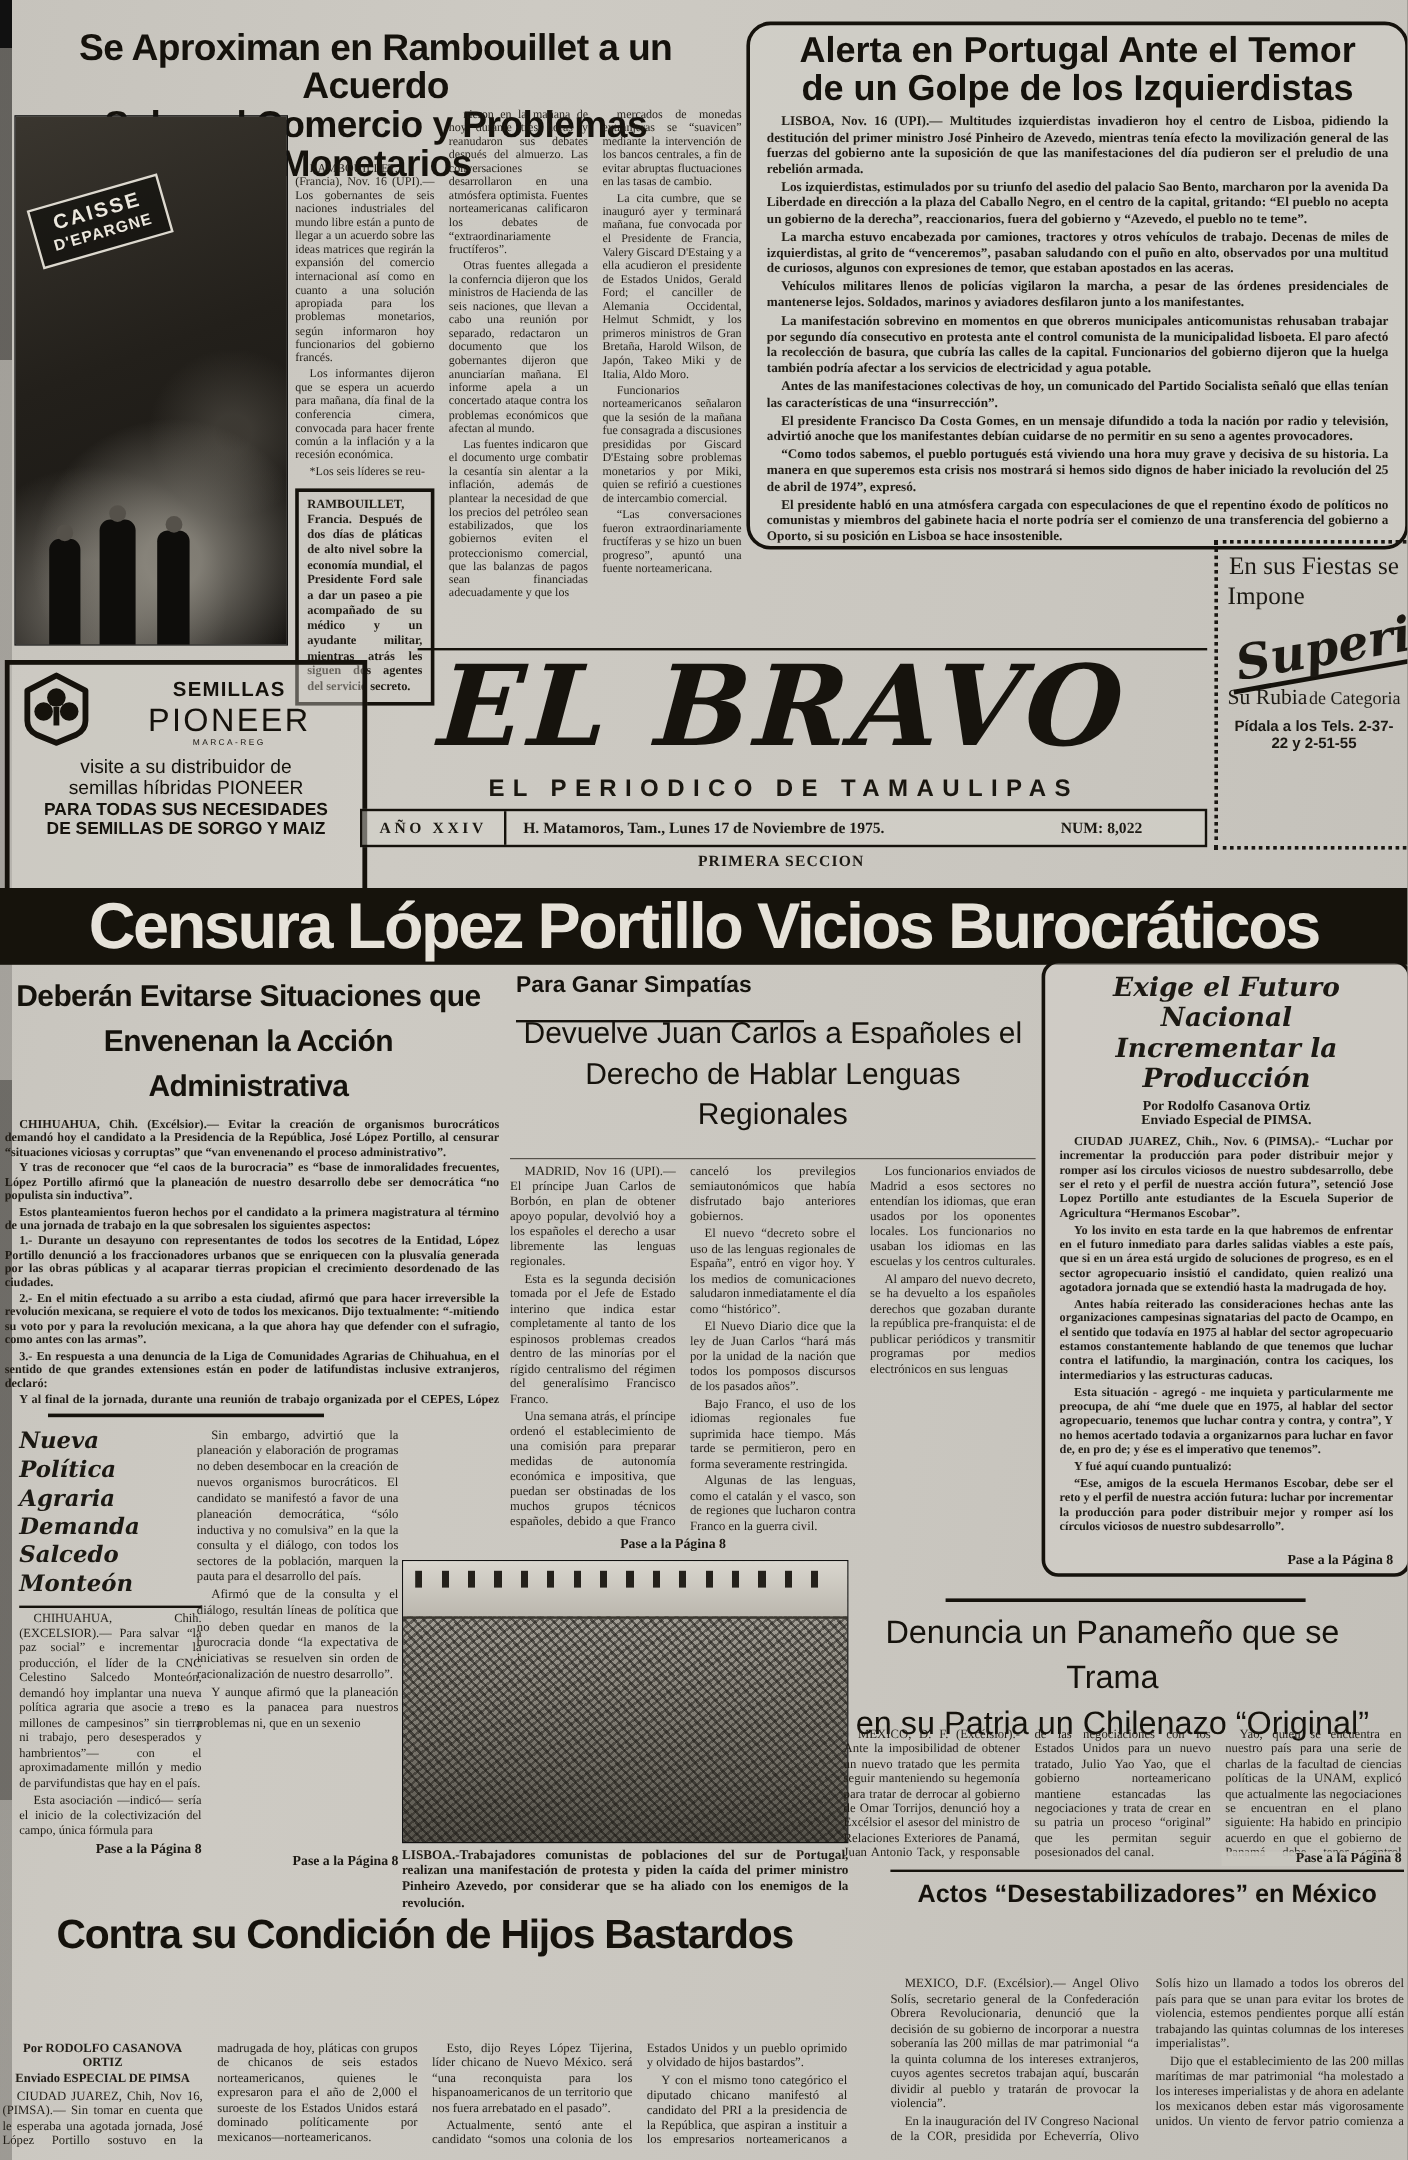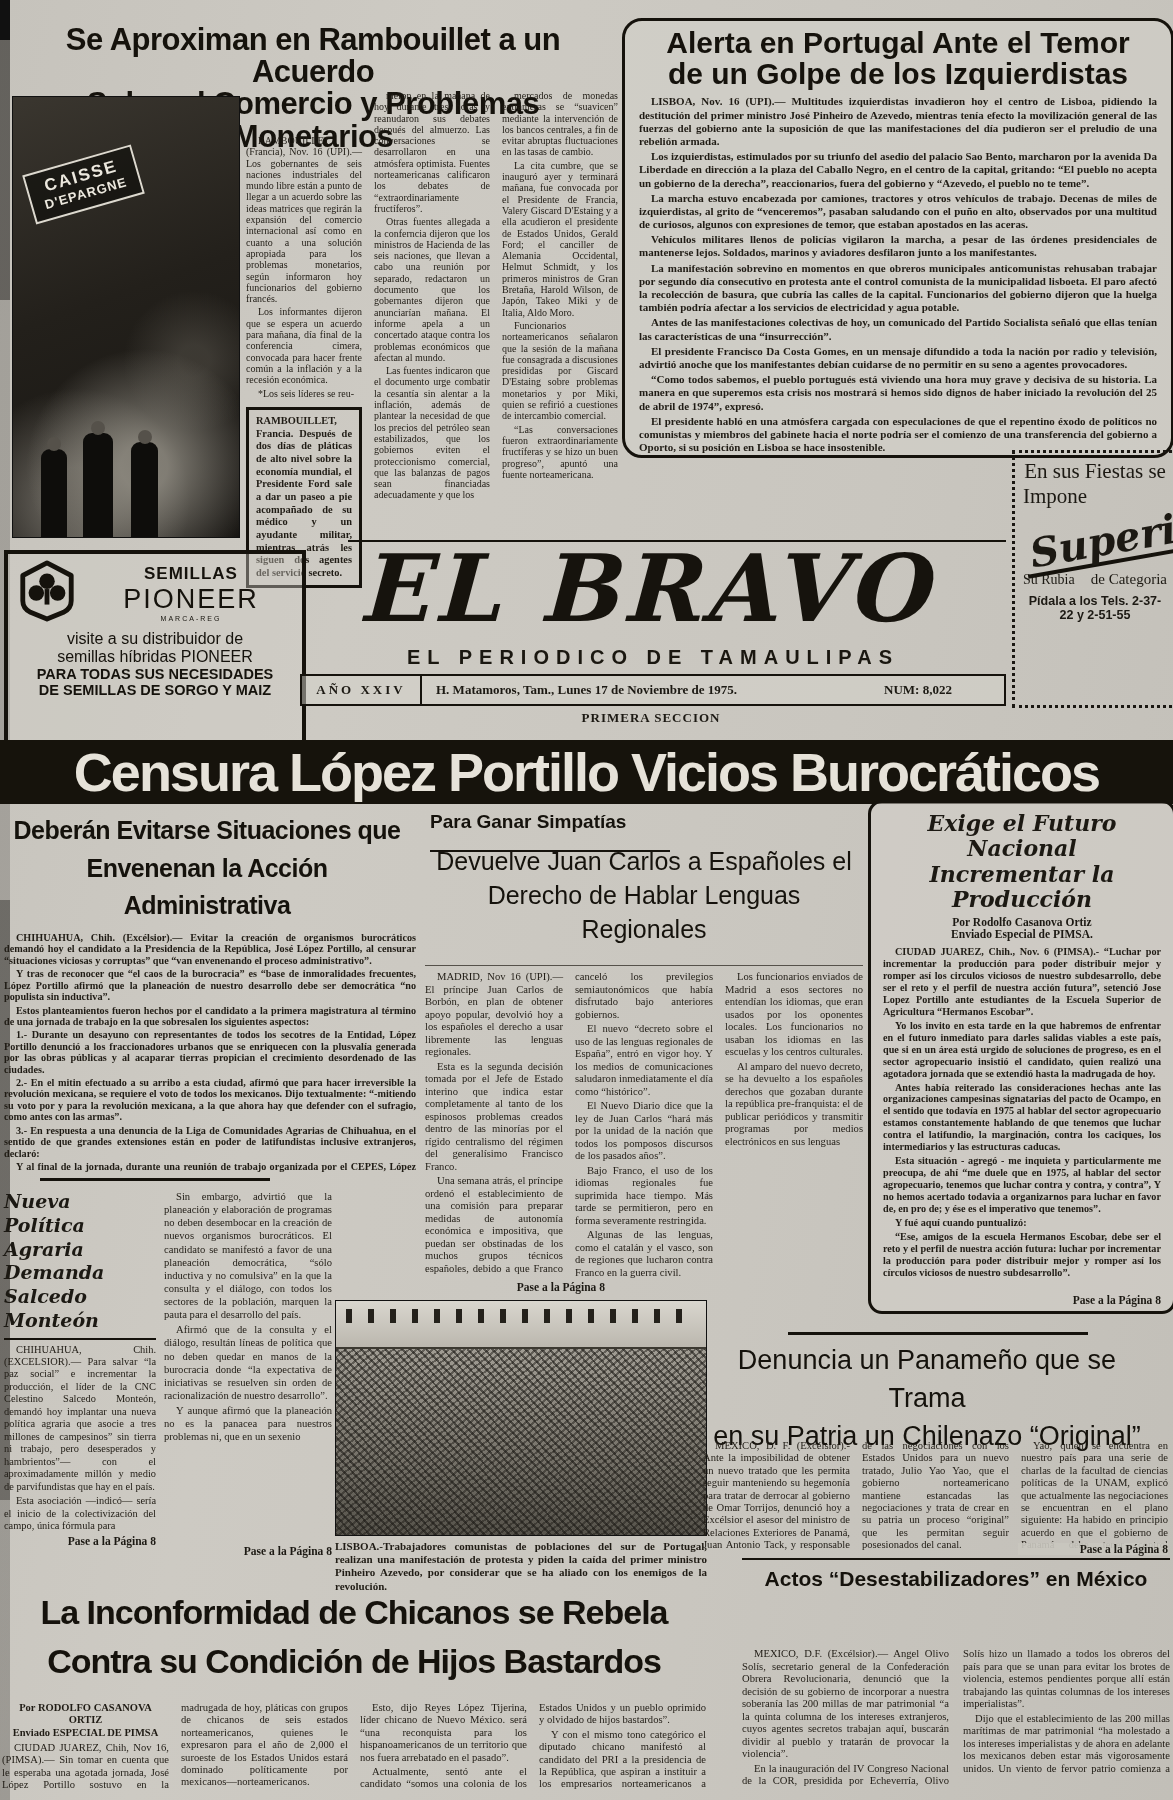--- a/index.html
+++ b/index.html
@@ -178,21 +178,21 @@
     <span>PRIMERA SECCION</span>
   </div>
 
   <div id="superior-ad" class="abs" style="left:1012px;top:450px;width:144px;height:240px;">
     <div style="font-size:21px;">En sus Fiestas se</div>
     <div style="font-size:21px;text-align:left;">Impone</div>
     <div style="margin:6px 0 10px;">
       <span id="superior-script">Superior</span>
     </div>
     <div style="display:flex;justify-content:space-between;align-items:baseline;">
-      <span style="font-size:14px;">Su Rubia</span>
+      <span style="font-size:18px;">Su Rubia</span>
       <span style="font-size:15px;">de Categoria</span>
     </div>
     <div style="font-family:'Liberation Sans',sans-serif;font-weight:bold;font-size:12.5px;margin-top:6px;">Pídala a los Tels. 2-37-22 y 2-51-55</div>
   </div>
 
   <div id="banner" class="abs" style="left:0;top:740px;width:1173px;height:64px;">
     <span>Censura López Portillo Vicios Burocráticos</span>
   </div>
 
   <div class="abs hl" style="left:2px;top:812px;width:410px;font-size:25px;letter-spacing:-0.5px;text-align:center;line-height:1.5;">
@@ -204,21 +204,21 @@
       <p class="para">Y tras de reconocer que “el caos de la burocracia” es “base de inmoralidades frecuentes, López Portillo afirmó que la planeación de nuestro desarrollo debe ser democrática “no populista sin inductiva”.</p>
       <p class="para">Estos planteamientos fueron hechos por el candidato a la primera magistratura al término de una jornada de trabajo en la que sobresalen los siguientes aspectos:</p>
       <p class="para">1.- Durante un desayuno con representantes de todos los secotres de la Entidad, López Portillo denunció a los fraccionadores urbanos que se enriquecen con la plusvalía generada por las obras públicas y al acaparar tierras propician el crecimiento desordenado de las ciudades.</p>
       <p class="para">2.- En el mitin efectuado a su arribo a esta ciudad, afirmó que para hacer irreversible la revolución mexicana, se requiere el voto de todos los mexicanos. Dijo textualmente: “-mitiendo su voto por y para la revolución mexicana, a la que ahora hay que defender con el sufragio, como antes con las armas”.</p>
       <p class="para">3.- En respuesta a una denuncia de la Liga de Comunidades Agrarias de Chihuahua, en el sentido de que grandes extensiones están en poder de latifundistas inclusive extranjeros, declaró:</p>
       <p class="para">Y al final de la jornada, durante una reunión de trabajo organizada por el CEPES, López Portillo censuró las “situaciones viciosas y corruptas” de la burocracia y afirmó que por falta de racionalización oportuna y falta de planes adecuados, se produce un crecimiento desordenado que nos resulta más caro, más injusto y más retardado.</p>
     </div>
 
   <div class="abs rule" style="left:40px;top:1178px;width:230px;height:3px;"></div>
 
-  <div class="abs" style="left:4px;top:1190px;width:152px;">
+  <div class="abs" style="left:16px;top:1190px;width:152px;">
     <div class="serif-ital-hl">
       <div>Nueva Política</div>
       <div>Agraria Demanda</div>
       <div>Salcedo Monteón</div>
     </div>
     <div class="bt" style="font-size:10.4px;line-height:1.2;margin-top:5px;border-top:2px solid #15120c;padding-top:4px;">
         <p class="para">CHIHUAHUA, Chih. (EXCELSIOR).— Para salvar “la paz social” e incrementar la producción, el líder de la CNC Celestino Salcedo Monteón, demandó hoy implantar una nueva política agraria que asocie a tres millones de campesinos” sin tierra ni trabajo, pero desesperados y hambrientos”— con el aproximadamente millón y medio de parvifundistas que hay en el país.</p>
         <p class="para">Esta asociación —indicó— sería el inicio de la colectivización del campo, única fórmula para</p>
       </div>
     <div class="pase">Pase a la Página 8</div>
@@ -290,21 +290,20 @@
   <div class="abs hl center" style="left:742px;top:1565px;width:428px;font-size:21px;line-height:1.35;">
     <div>Actos “Desestabilizadores” en México</div>
   </div>
   <div class="abs bt cols2" style="left:742px;top:1648px;width:428px;height:150px;overflow:hidden;font-size:10.6px;line-height:1.18;">
       <p class="para">MEXICO, D.F. (Excélsior).— Angel Olivo Solís, secretario general de la Confederación Obrera Revolucionaria, denunció que la decisión de su gobierno de incorporar a nuestra soberanía las 200 millas de mar patrimonial “a la quinta columna de los intereses extranjeros, cuyos agentes secretos trabajan aquí, buscarán dividir al pueblo y tratarán de provocar la violencia”.</p>
       <p class="para">En la inauguración del IV Congreso Nacional de la COR, presidida por Echeverría, Olivo Solís hizo un llamado a todos los obreros del país para que se unan para evitar los brotes de violencia, estemos pendientes porque allí están trabajando las quintas columnas de los intereses imperialistas”.</p>
       <p class="para">Dijo que el establecimiento de las 200 millas marítimas de mar patrimonial “ha molestado a los intereses imperialistas y de ahora en adelante los mexicanos deben estar más vigorosamente unidos. Un viento de fervor patrio comienza a recorrer nuestro suelo como cuando Cárdenas expropió el petróleo”.</p>
     </div>
 
   <div class="abs hl center" style="left:2px;top:1588px;width:704px;font-size:34px;letter-spacing:-1px;line-height:1.45;">
-    <div>La Inconformidad de Chicanos se Rebela</div>
     <div>Contra su Condición de Hijos Bastardos</div>
   </div>
   <div class="abs bt cols4" style="left:2px;top:1702px;width:704px;height:96px;overflow:hidden;font-size:10.6px;line-height:1.17;">
     <div class="center boldtxt" style="font-size:10.5px;">
       <div>Por RODOLFO CASANOVA ORTIZ</div>
       <div style="margin-bottom:3px;">Enviado ESPECIAL DE PIMSA</div>
     </div>
     <div>
         <p class="para">CIUDAD JUAREZ, Chih, Nov 16, (PIMSA).— Sin tomar en cuenta que le esperaba una agotada jornada, José López Portillo sostuvo en la madrugada de hoy, pláticas con grupos de chicanos de seis estados norteamericanos, quienes le expresaron para el año de 2,000 el suroeste de los Estados Unidos estará dominado políticamente por mexicanos—norteamericanos.</p>
         <p class="para">Esto, dijo Reyes López Tijerina, líder chicano de Nuevo México. será “una reconquista para los hispanoamericanos de un territorio que nos fuera arrebatado en el pasado”.</p>

